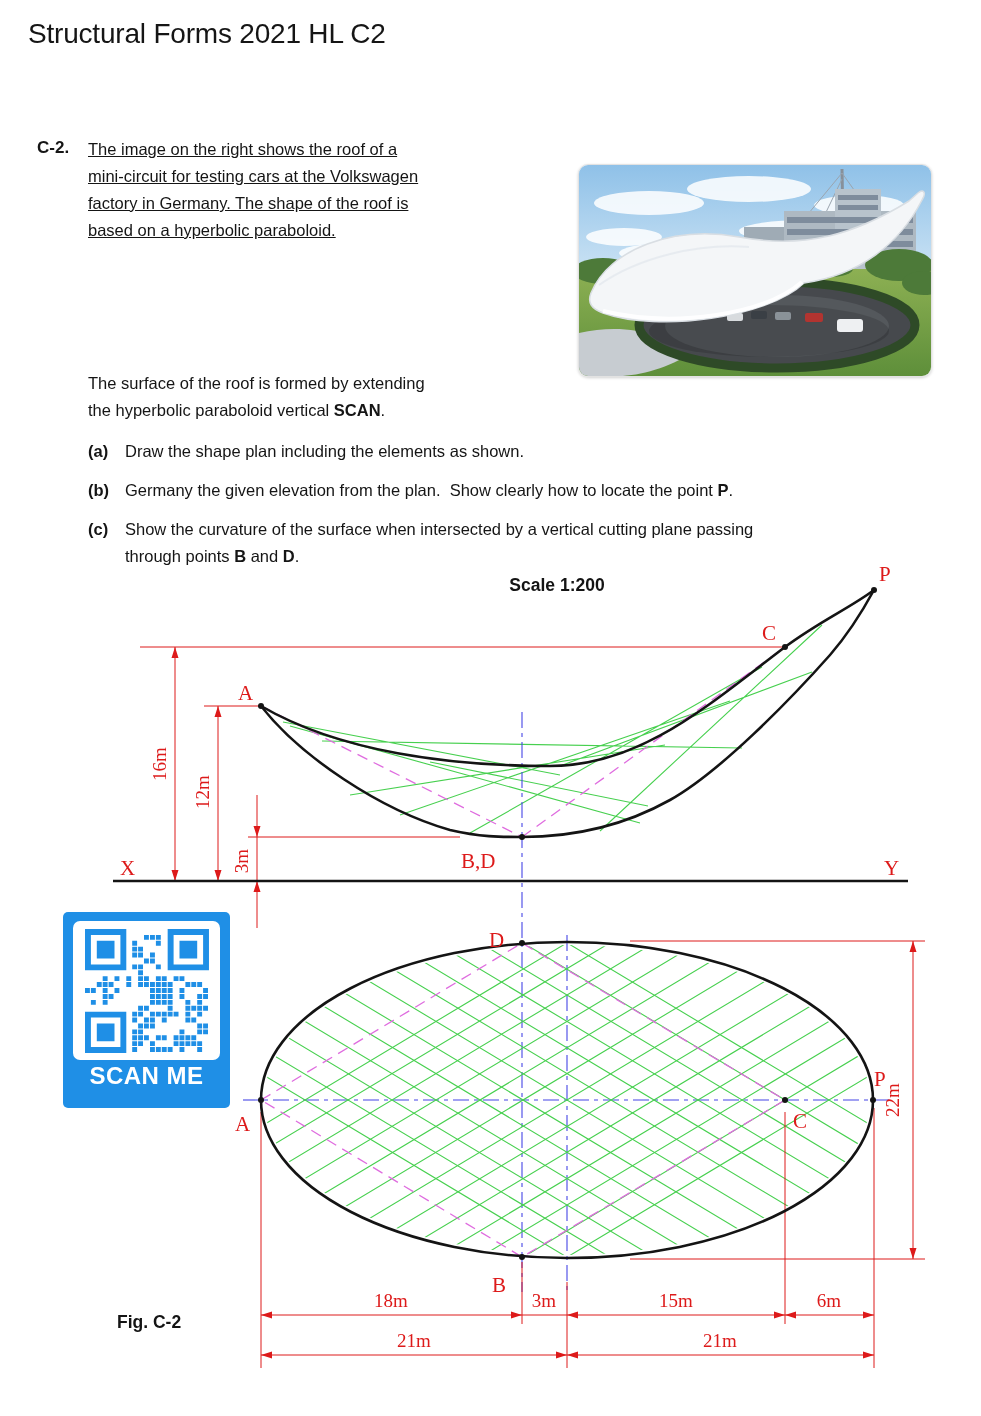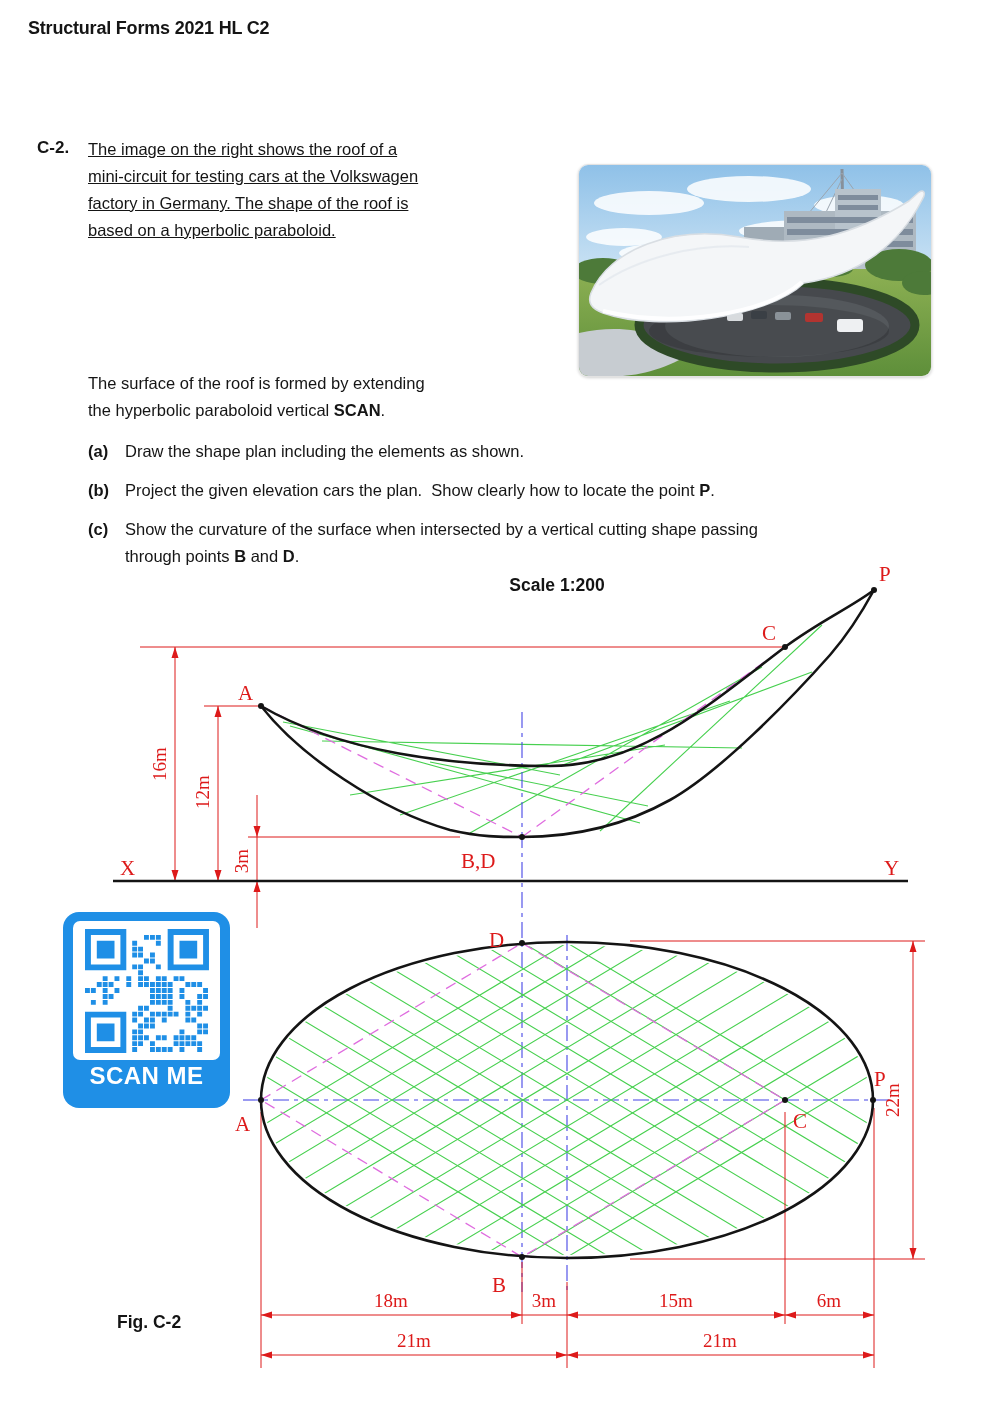--- a/index.html
+++ b/index.html
@@ -5,32 +5,32 @@
   :root{
     --dim_red:#dd1a1a; --generator_green:#47d04f; --diagonal_magenta:#df6cdf;
     --centerline_blue:#4545e6; --qr_blue:#1f8fe6; --ink:#151515;
   }
   html,body{margin:0;padding:0;background:#888;}
   #page{
     position:relative;width:981px;height:1416px;background:#ffffff;margin:0 auto;
     font-family:"Liberation Sans",sans-serif;color:var(--ink);overflow:hidden;
   }
   .abs{position:absolute;}
-  #title{left:28px;top:18px;font-size:18px;font-weight:bold;letter-spacing:-0.2px;}
+  #title{left:28px;top:18px;font-size:28px;font-weight:normal;letter-spacing:-0.2px;}
   .qnum{left:37px;top:138px;font-size:17px;font-weight:bold;}
   .para{left:88px;width:492px;font-size:16.5px;line-height:27px;white-space:pre-line;text-decoration:underline;}
   .para-mixed{left:88px;width:520px;font-size:16.5px;line-height:27px;white-space:pre-wrap;}
   .item-label{left:88px;font-size:16.5px;font-weight:bold;line-height:27px;}
   .item-text{left:125px;width:790px;font-size:16.5px;line-height:27px;white-space:pre-wrap;}
   b{font-weight:bold;}
   
   #photo{left:578px;top:164px;width:352px;height:211px;border-radius:10px;overflow:hidden;
          border:1px solid #e2e2e2;box-shadow:0 1px 3px rgba(0,0,0,.18);}
   
-  #qr{left:63px;top:912px;width:167px;height:196px;background:var(--qr_blue);border-radius:16px;}
+  #qr{left:63px;top:912px;width:167px;height:196px;background:var(--qr_blue);border-radius:5px;}
   #qr .white{position:absolute;left:10px;top:9px;width:147px;height:139px;background:#fff;
              border-radius:7px;display:flex;align-items:center;justify-content:center;}
   #qr .cap{position:absolute;left:0;right:0;top:150px;text-align:center;color:#fff;
            font-size:24px;font-weight:bold;letter-spacing:.5px;font-family:"Liberation Sans",sans-serif;}
   
   #fig{left:0;top:560px;}
   .red{stroke:var(--dim_red);stroke-width:1;fill:none;}
   .redf{fill:var(--dim_red);stroke:none;}
   .grn{stroke:var(--generator_green);stroke-width:1.1;fill:none;}
   .mag{stroke:var(--diagonal_magenta);stroke-width:1.3;fill:none;stroke-dasharray:11 7;}
@@ -52,24 +52,24 @@
   <div class="abs para" style="top:136px;">The image on the right shows the roof of a
 mini-circuit for testing cars at the Volkswagen
 factory in Germany.  The shape of the roof is
 based on a hyperbolic paraboloid.</div>
   <div class="abs para-mixed" style="top:370px;"><span>The surface of the roof is formed by extending</span><br><span>the hyperbolic paraboloid vertical </span><b>SCAN</b><span>.</span></div>
 
   <div class="abs item-label" style="top:438px;">(a)</div>
   <div class="abs item-text" style="top:438px;">Draw the shape plan including the elements as shown.</div>
 
   <div class="abs item-label" style="top:477px;">(b)</div>
-  <div class="abs item-text" style="top:477px;"><span>Project the given elevation cars the plan.  Show clearly how to locate the point </span><b>P</b><span>.</span></div>
+  <div class="abs item-text" style="top:477px;"><span>Germany the given elevation from the plan.  Show clearly how to locate the point </span><b>P</b><span>.</span></div>
 
   <div class="abs item-label" style="top:516px;">(c)</div>
-  <div class="abs item-text" style="top:516px;"><span>Show the curvature of the surface when intersected by a vertical cutting shape passing</span><br><span>through points </span><b>B</b><span> and </span><b>D</b><span>.</span></div>
+  <div class="abs item-text" style="top:516px;"><span>Show the curvature of the surface when intersected by a vertical cutting plane passing</span><br><span>through points </span><b>B</b><span> and </span><b>D</b><span>.</span></div>
 
   <div id="photo" class="abs">
     <svg width="352" height="211" viewBox="0 0 352 211">
       <defs>
         <linearGradient id="sky" x1="0" y1="0" x2="0" y2="1">
           <stop offset="0" stop-color="#8fc1e8"></stop>
             <stop offset=".55" stop-color="#cfe5f5"></stop>
             <stop offset="1" stop-color="#eef6fb"></stop>
         </linearGradient>
         <linearGradient id="grass" x1="0" y1="0" x2="0" y2="1">

